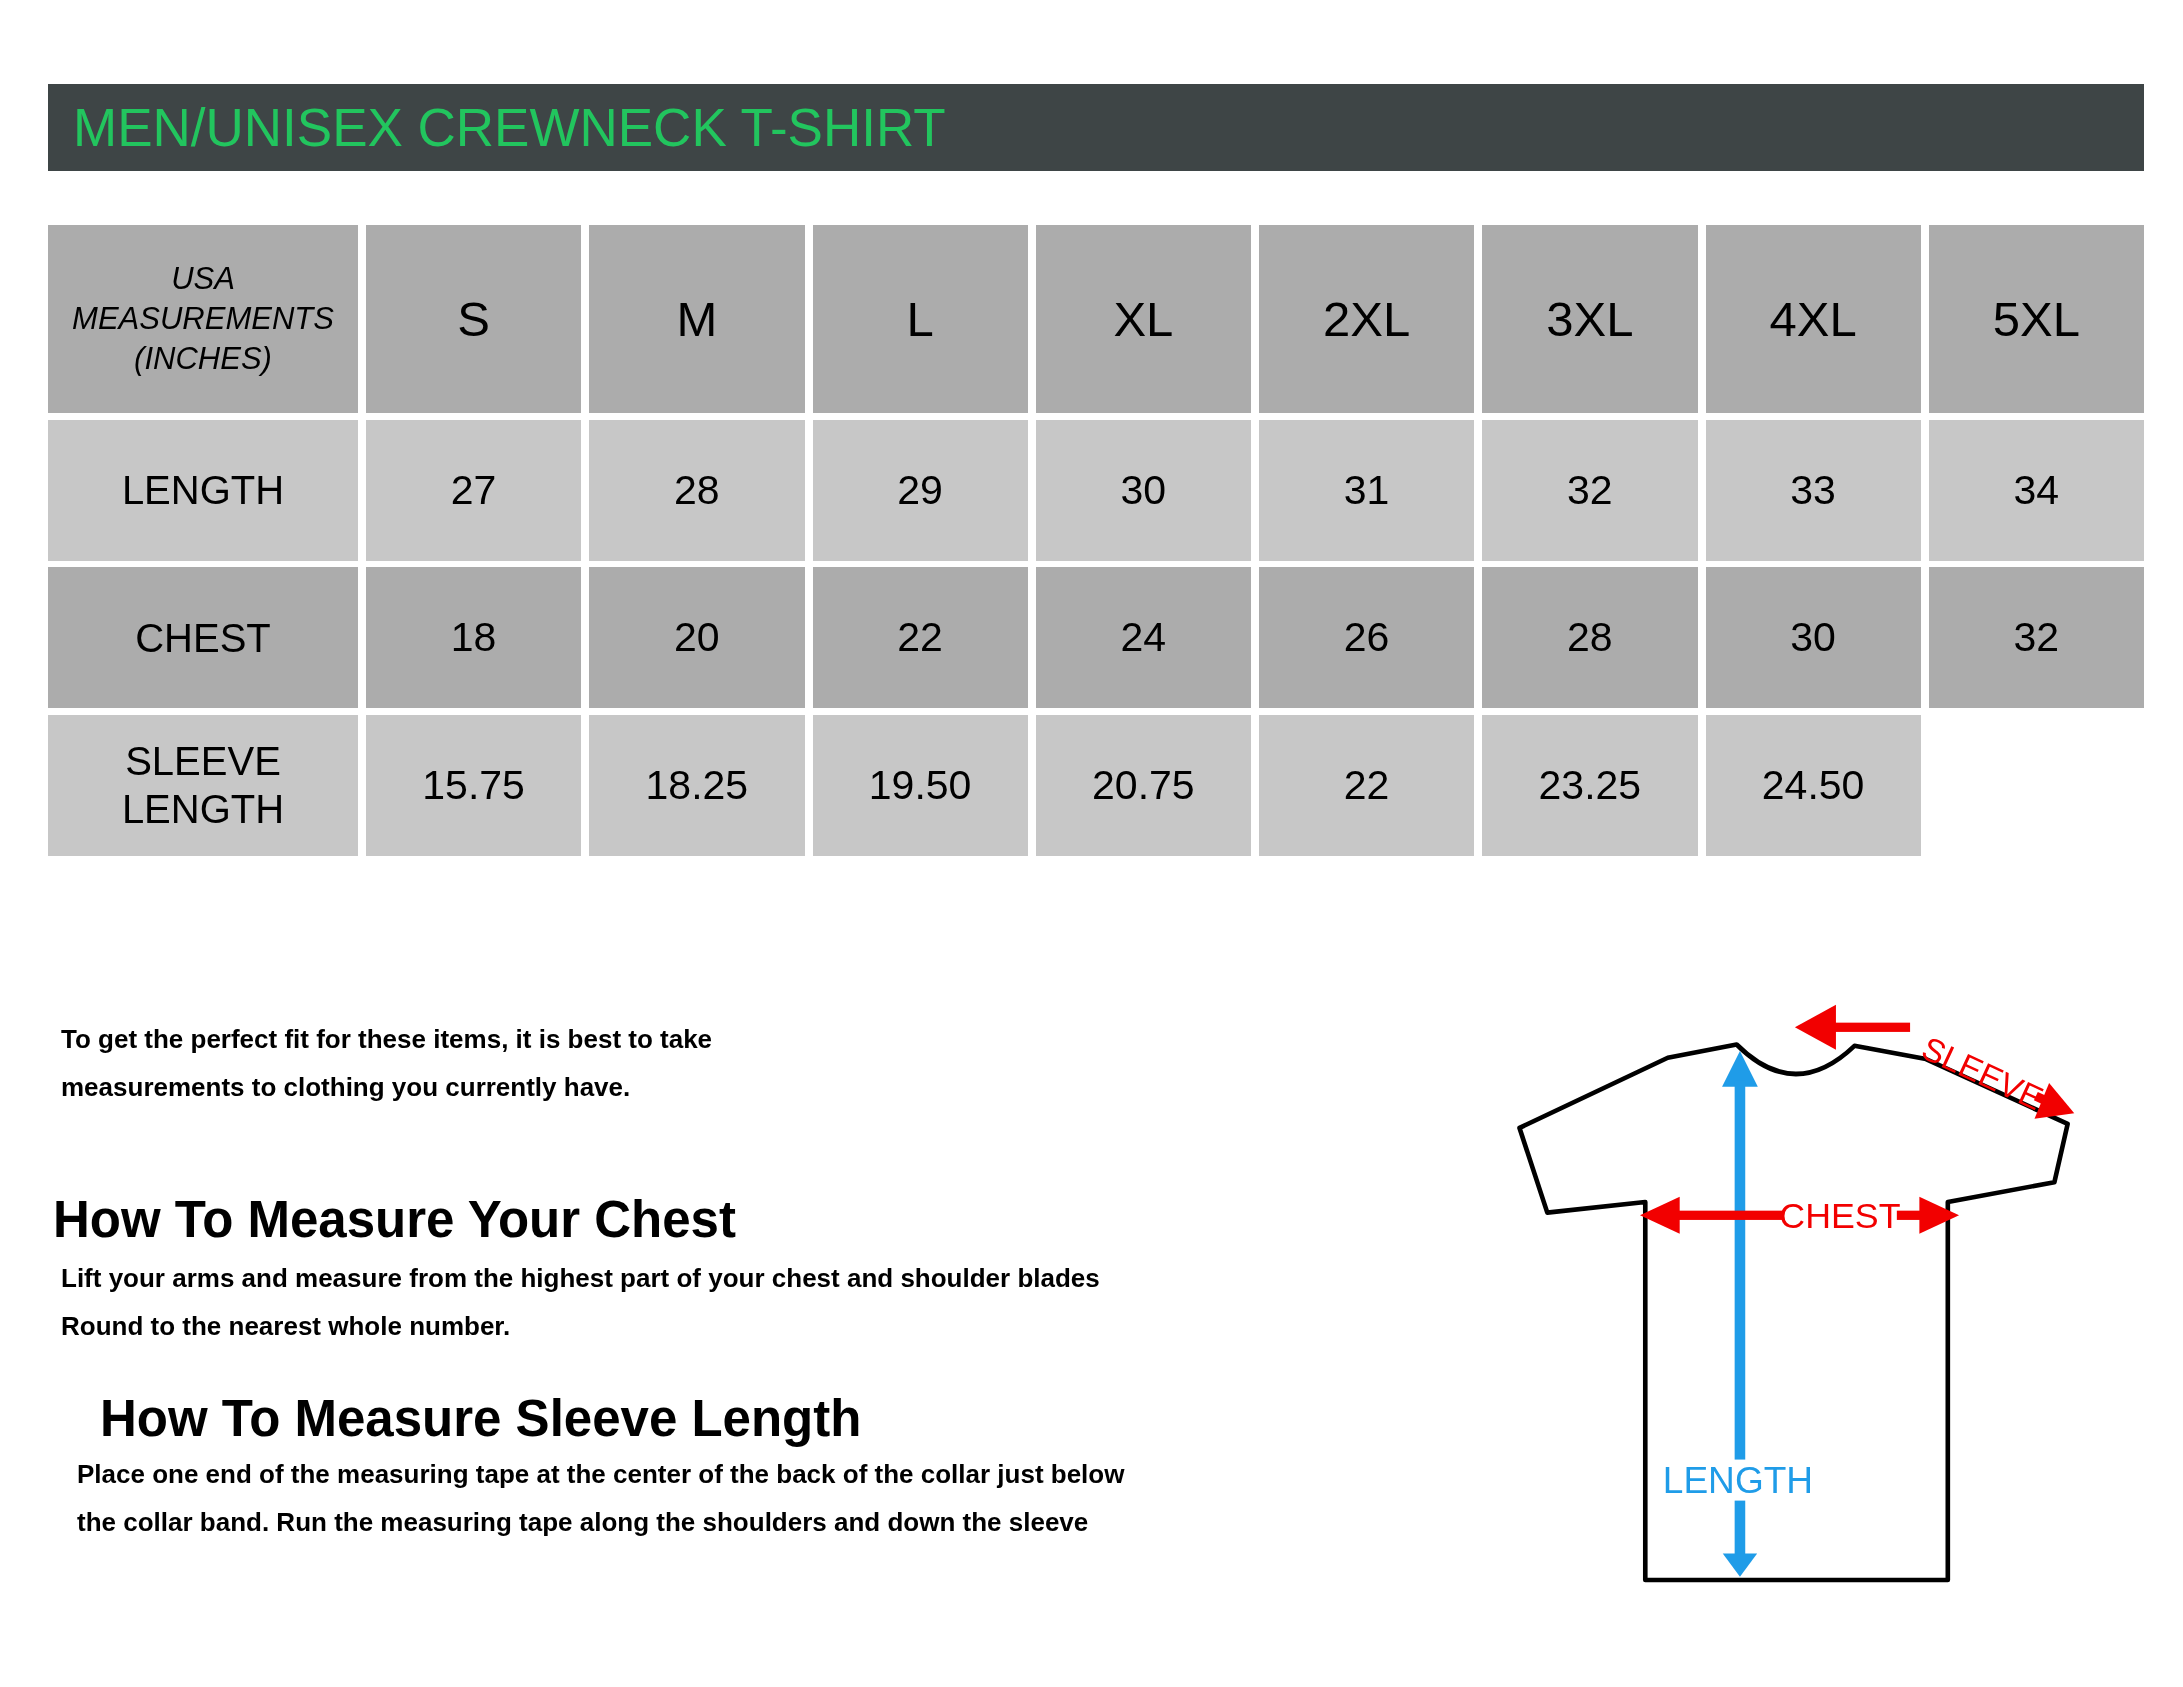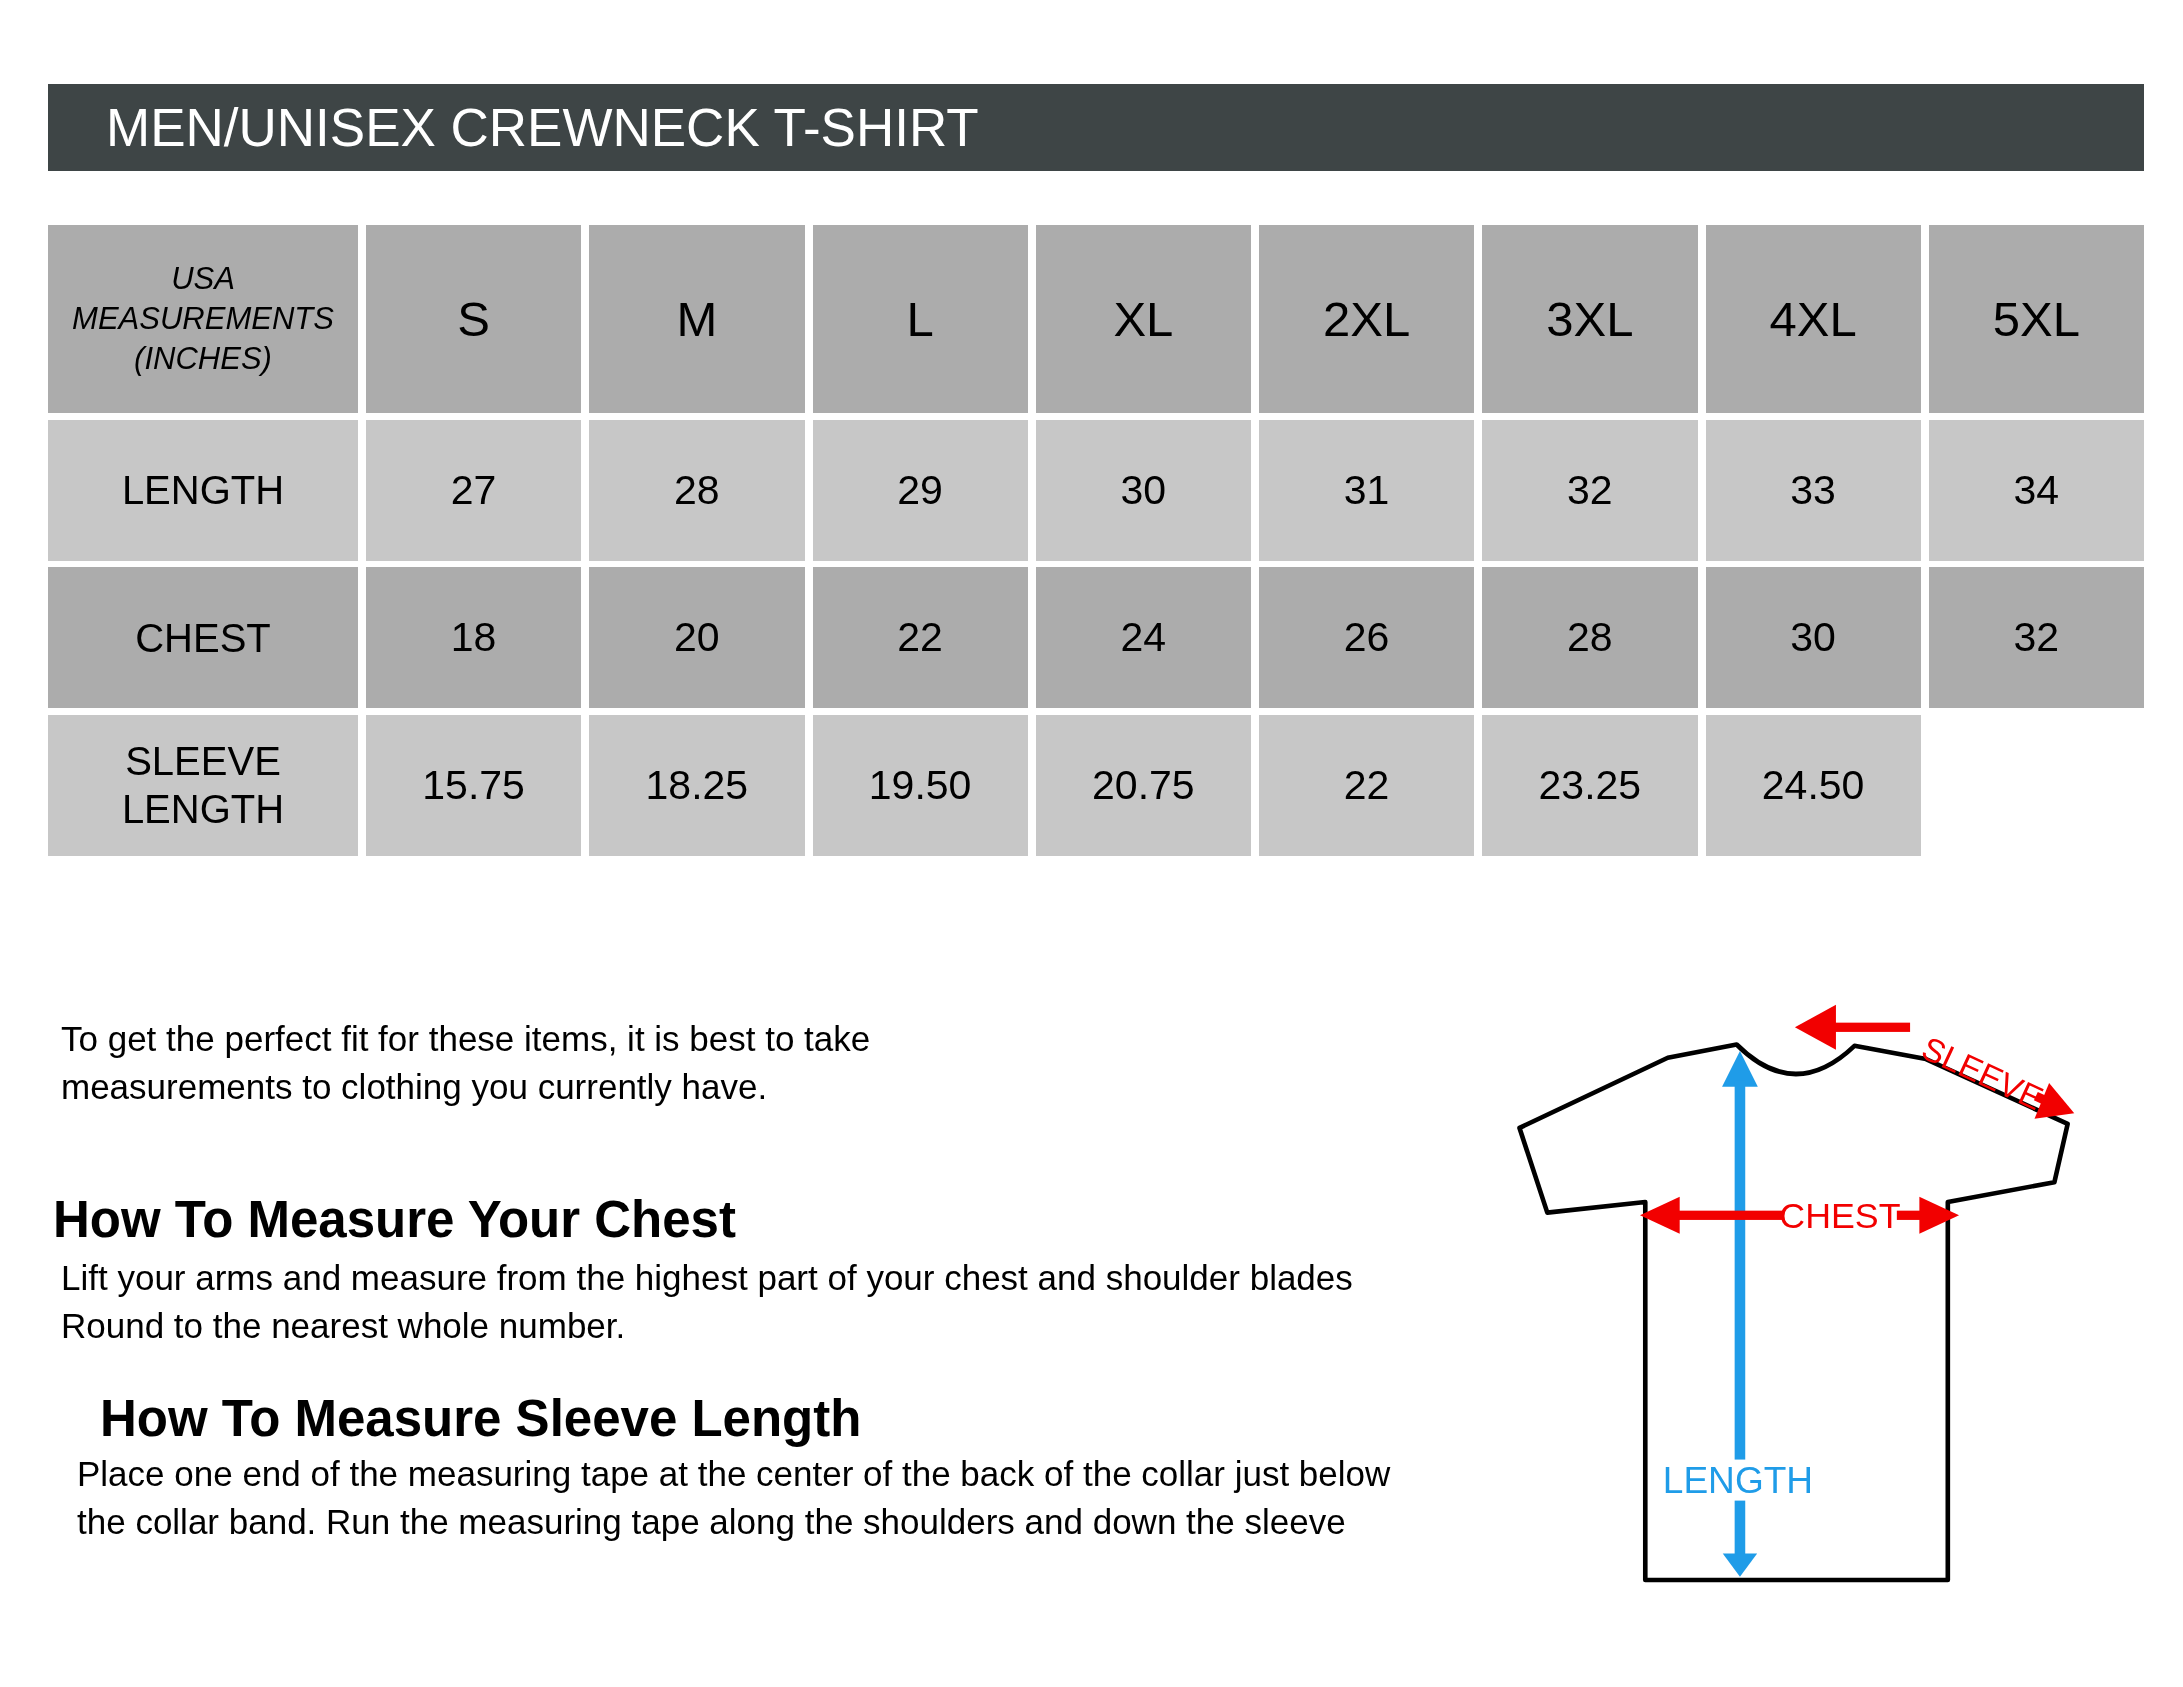--- a/index.html
+++ b/index.html
@@ -21,23 +21,23 @@
     position: absolute;
     left: 48px;
     top: 84px;
     width: 2096px;
     height: 87px;
     background: #3e4546;
     display: flex;
     align-items: center;
   }
   .title-bar .title-text {
-    color: #ffffff;
+    color: #22c55e;
     font-size: 53px;
-    padding-left: 58px;
+    padding-left: 25px;
     white-space: nowrap;
     letter-spacing: 0px;
   }
 
   
   .size-chart {
     position: absolute;
     left: 48px;
     top: 225px;
     width: 2096px;
@@ -68,23 +68,24 @@
     line-height: 1.2;
     max-width: 218px;
   }
   .value-text {
     font-size: 41px;
   }
 
   
   .note-block {
     position: absolute;
-    font-size: 35px;
+    font-size: 26px;
     line-height: 48px;
     white-space: nowrap;
+    font-weight: bold;
   }
   #fit-note { left: 61px; top: 1015px; }
   .section-heading {
     position: absolute;
     font-size: 51px;
     font-weight: bold;
     white-space: nowrap;
   }
   #chest-heading  { left: 53px; top: 1190px; }
   #sleeve-heading { left: 56px; top: 1389px; margin-left: 44px; }

